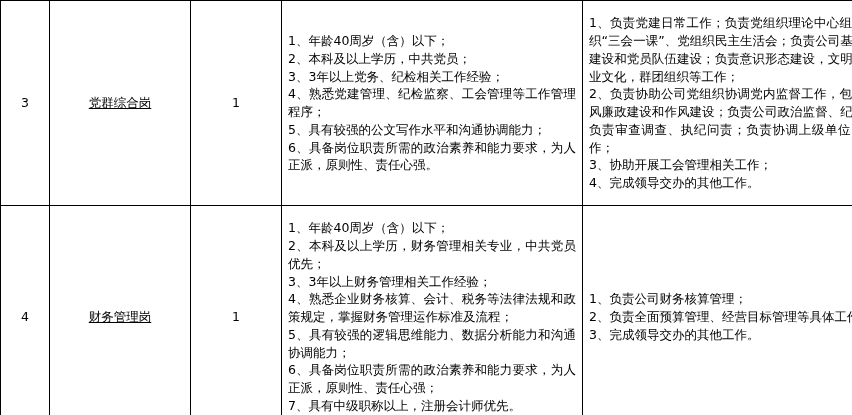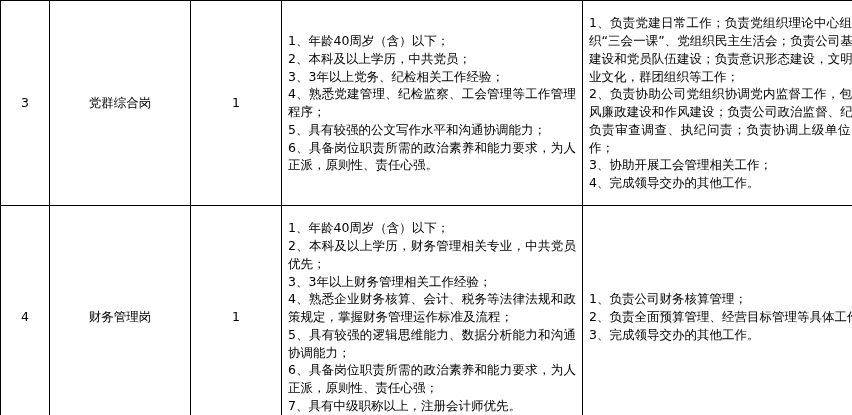--- a/index.html
+++ b/index.html
@@ -20,21 +20,21 @@
     table-layout: fixed;
   }
   .doc-table td {
     border: 1px solid #000000;
     vertical-align: middle;
     padding: 4px 6px;
     font-size: 12.5px;
     line-height: 1.42;
   }
   .col-index { width: 36px; text-align: center; }
-  .col-post  { width: 128px; text-align: center; }
+  .col-post  { width: 128px; text-align: center; text-decoration: underline; }
   .col-count { width: 78px; text-align: center; }
   .col-req   { width: 288px; margin-left: 22px; }
   .col-duty  { width: 314px; }
 
   .cell-center {
     text-align: center;
   }
   .cell-text {
     white-space: pre-line;
     text-align: justify;

